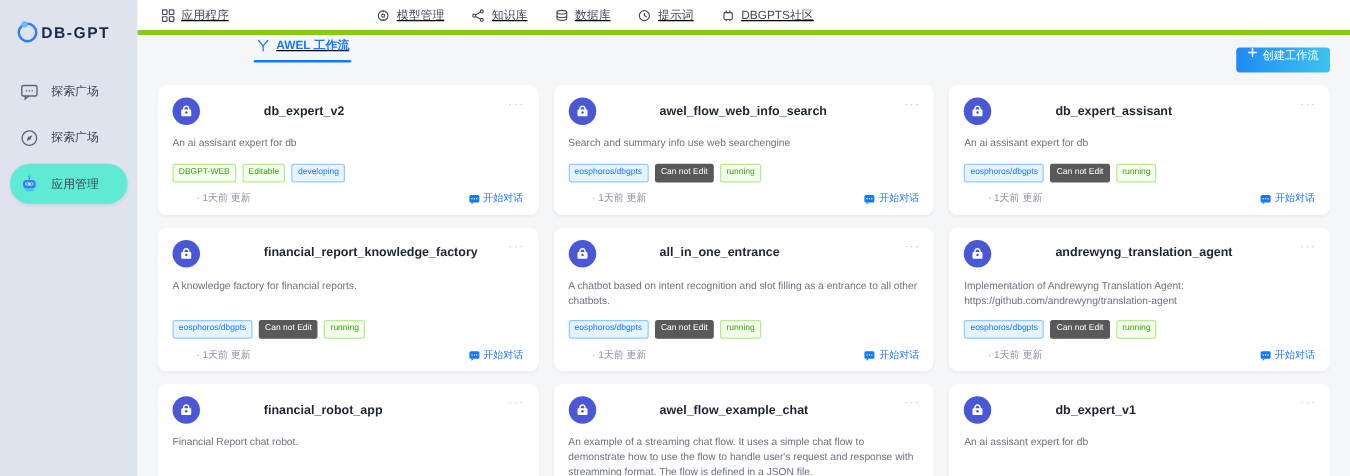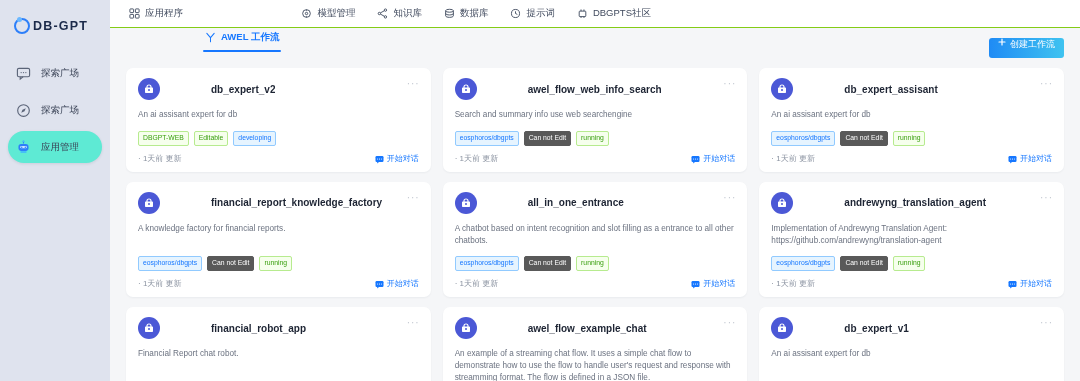--- a/index.html
+++ b/index.html
@@ -52,22 +52,23 @@
   .nav-ico { width: 15px; height: 15px; flex: 0 0 15px; display: block; }
   .nav-label { white-space: nowrap; }
 
   
   .main { flex: 1 1 auto; display: flex; flex-direction: column; min-width: 0; background: #f5f6f8; }
 
   .topbar {
     height: 28px; background: #ffffff;
     display: flex; align-items: center; gap: 0;
     padding-left: 8px;
-    border-bottom: 1px solid #84cc16;
+    border-bottom: 4px solid #84cc16;
     flex: 0 0 28px;
+    text-decoration: underline;
   }
   .tab {
     display: flex; align-items: center; gap: 5px;
     height: 28px; padding: 0 11px;
     font-size: 9.5px; color: #404a5e; cursor: pointer;
     position: relative; white-space: nowrap;
   }
   .tab.active { color: #1677ff; font-weight: 600; margin-top: 48px; }
   .tab.active::after {
     content: ""; position: absolute; left: 9px; right: 9px; bottom: 0;
@@ -133,21 +134,21 @@
     padding: 3px 4px; border-radius: 2px;
     border: 1px solid transparent; white-space: nowrap;
   }
   .tag.green { color: #389e0d; background: #f6ffed; border-color: #b7eb8f; }
   .tag.blue  { color: #1677ff; background: #e6f4ff; border-color: #91caff; }
   .tag.dark  { color: #ffffff; background: #595959; border-color: #595959; }
   .card-foot {
     display: flex; align-items: center; justify-content: space-between;
     margin-top: 7px;
   }
-  .updated { font-size: 8px; color: #8b93a1; white-space: nowrap; }
+  .updated { font-size: 8px; color: #8b93a1; white-space: nowrap; margin-left: 19px; }
   .chat-link {
     display: inline-flex; align-items: flex-end; gap: 3px;
     font-size: 8px; color: #1677ff; cursor: pointer; white-space: nowrap;
   }
   .chat-ico { width: 9px; height: 9px; flex: 0 0 9px; display: block; }
 </style>
 </head>
 <body>
 
 <div class="app">

